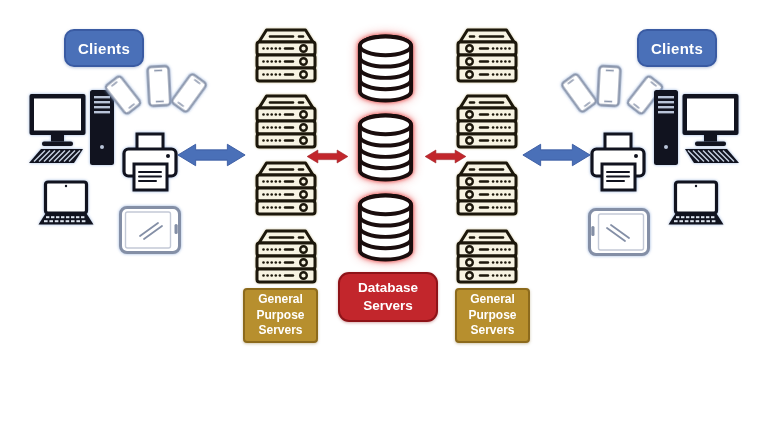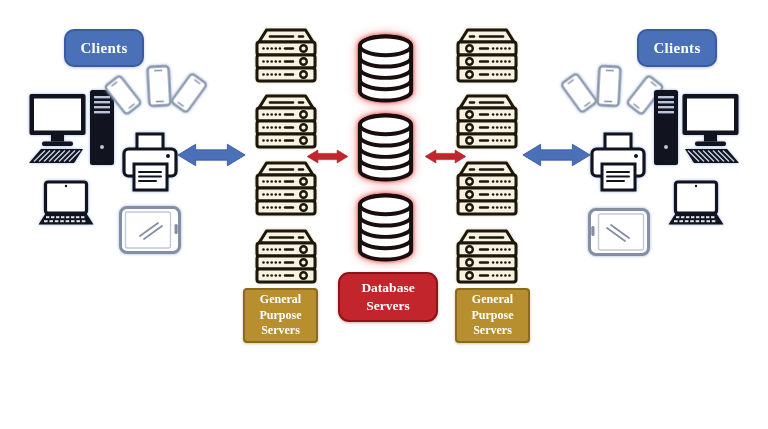--- a/index.html
+++ b/index.html
@@ -1,18 +1,18 @@
 <!DOCTYPE html>
 <html><head>
 <meta charset="utf-8">
 <style>
   html,body{margin:0;padding:0;background:#fff;}
   #canvas{
     position:relative;width:768px;height:429px;background:#ffffff;
-    overflow:hidden;font-family:Liberation Serif, serif;
+    overflow:hidden;font-family:Liberation Sans, sans-serif;
   }
   .abs{position:absolute;}
   
   .badge{
     display:flex;align-items:center;justify-content:center;text-align:center;
     color:#ffffff;font-weight:700;box-sizing:border-box;
     box-shadow:0 1px 3px rgba(70,100,160,0.35);
   }
   .badge-blue{
     background:#4a70b8;border:2px solid #3a5ba3;border-radius:10px;

